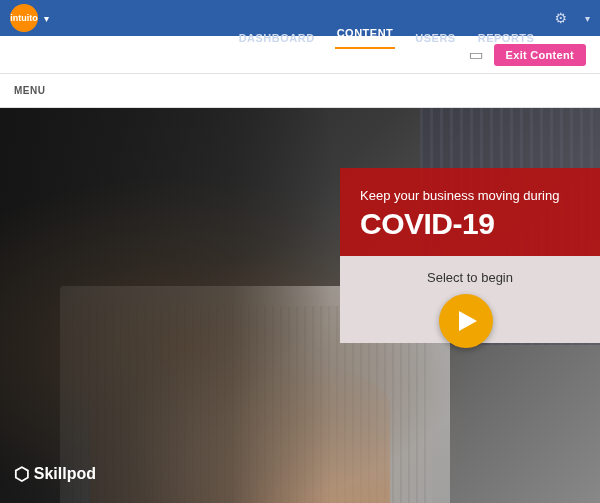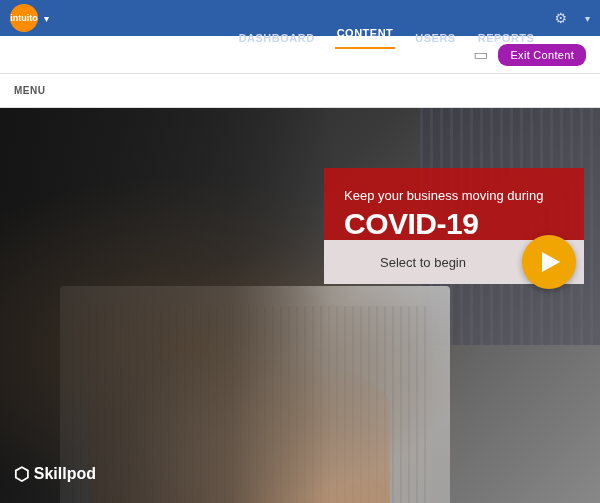--- a/index.html
+++ b/index.html
@@ -73,27 +73,27 @@
       padding: 0 14px;
       gap: 10px;
       border-bottom: 1px solid #e0e0e0;
     }
     .monitor-icon {
       color: #888;
       font-size: 16px;
       cursor: pointer;
     }
     .exit-btn {
-      background: #a21caf;
+      background: #ec4899;
       color: white;
       border: none;
-      border-radius: 9px;
+      border-radius: 3px;
       padding: 5px 12px;
       font-size: 11px;
-      font-weight: normal;
+      font-weight: bold;
       cursor: pointer;
       letter-spacing: 0.3px;
     }
 
     
     .menu-bar {
       background: white;
       height: 34px;
       display: flex;
       align-items: center;
@@ -190,45 +190,47 @@
         90deg,
         rgba(80,80,100,0.5) 0px, rgba(80,80,100,0.5) 3px,
         rgba(60,60,80,0.4) 3px, rgba(60,60,80,0.4) 10px
       );
     }
 
     
     .content-overlay {
       position: absolute;
       top: 60px;
-      right: 16px;
+      right: 0;
       width: 260px;
       background: rgba(180, 20, 20, 0.92);
       padding: 20px 20px 0 20px;
     }
     .overlay-subtitle {
       color: white;
       font-size: 13px;
       font-weight: normal;
       margin-bottom: 4px;
     }
     .overlay-title {
       color: white;
       font-size: 30px;
       font-weight: 900;
       line-height: 1.1;
+      margin-bottom: 16px;
       letter-spacing: -0.5px;
     }
 
     
     .select-bar {
       display: flex;
       align-items: center;
       background: rgba(230,230,230,0.95);
       margin: 0 -20px;
+      flex-direction: column;
     }
     .select-text {
       flex: 1;
       text-align: center;
       font-size: 13px;
       color: #333;
       font-weight: 500;
       padding: 14px 0;
     }
     .play-button {

